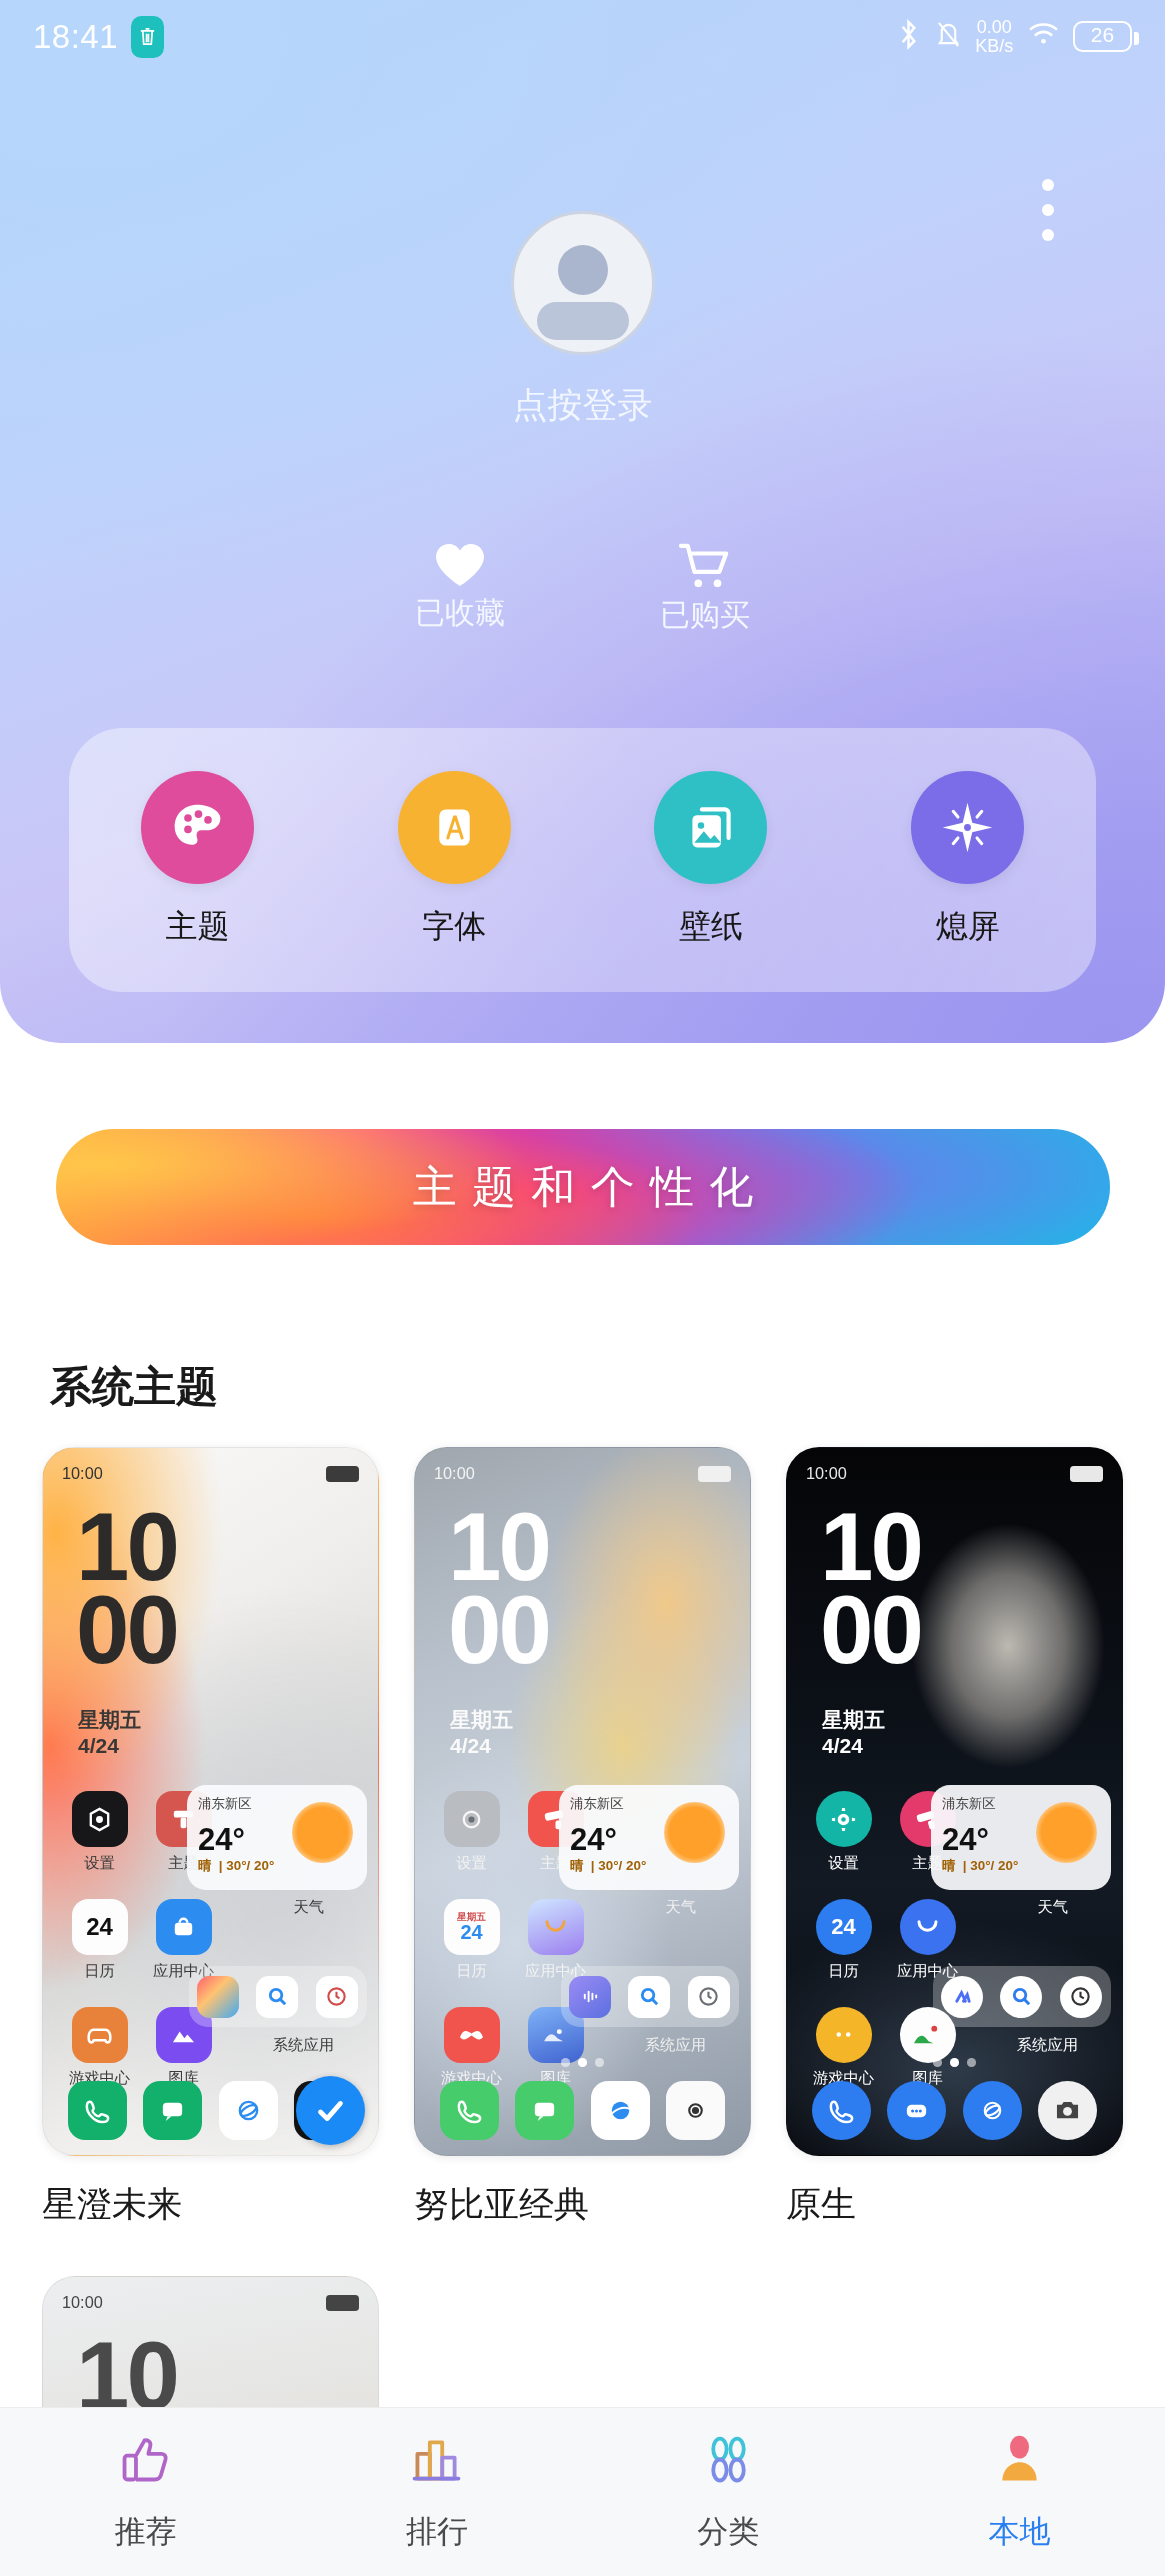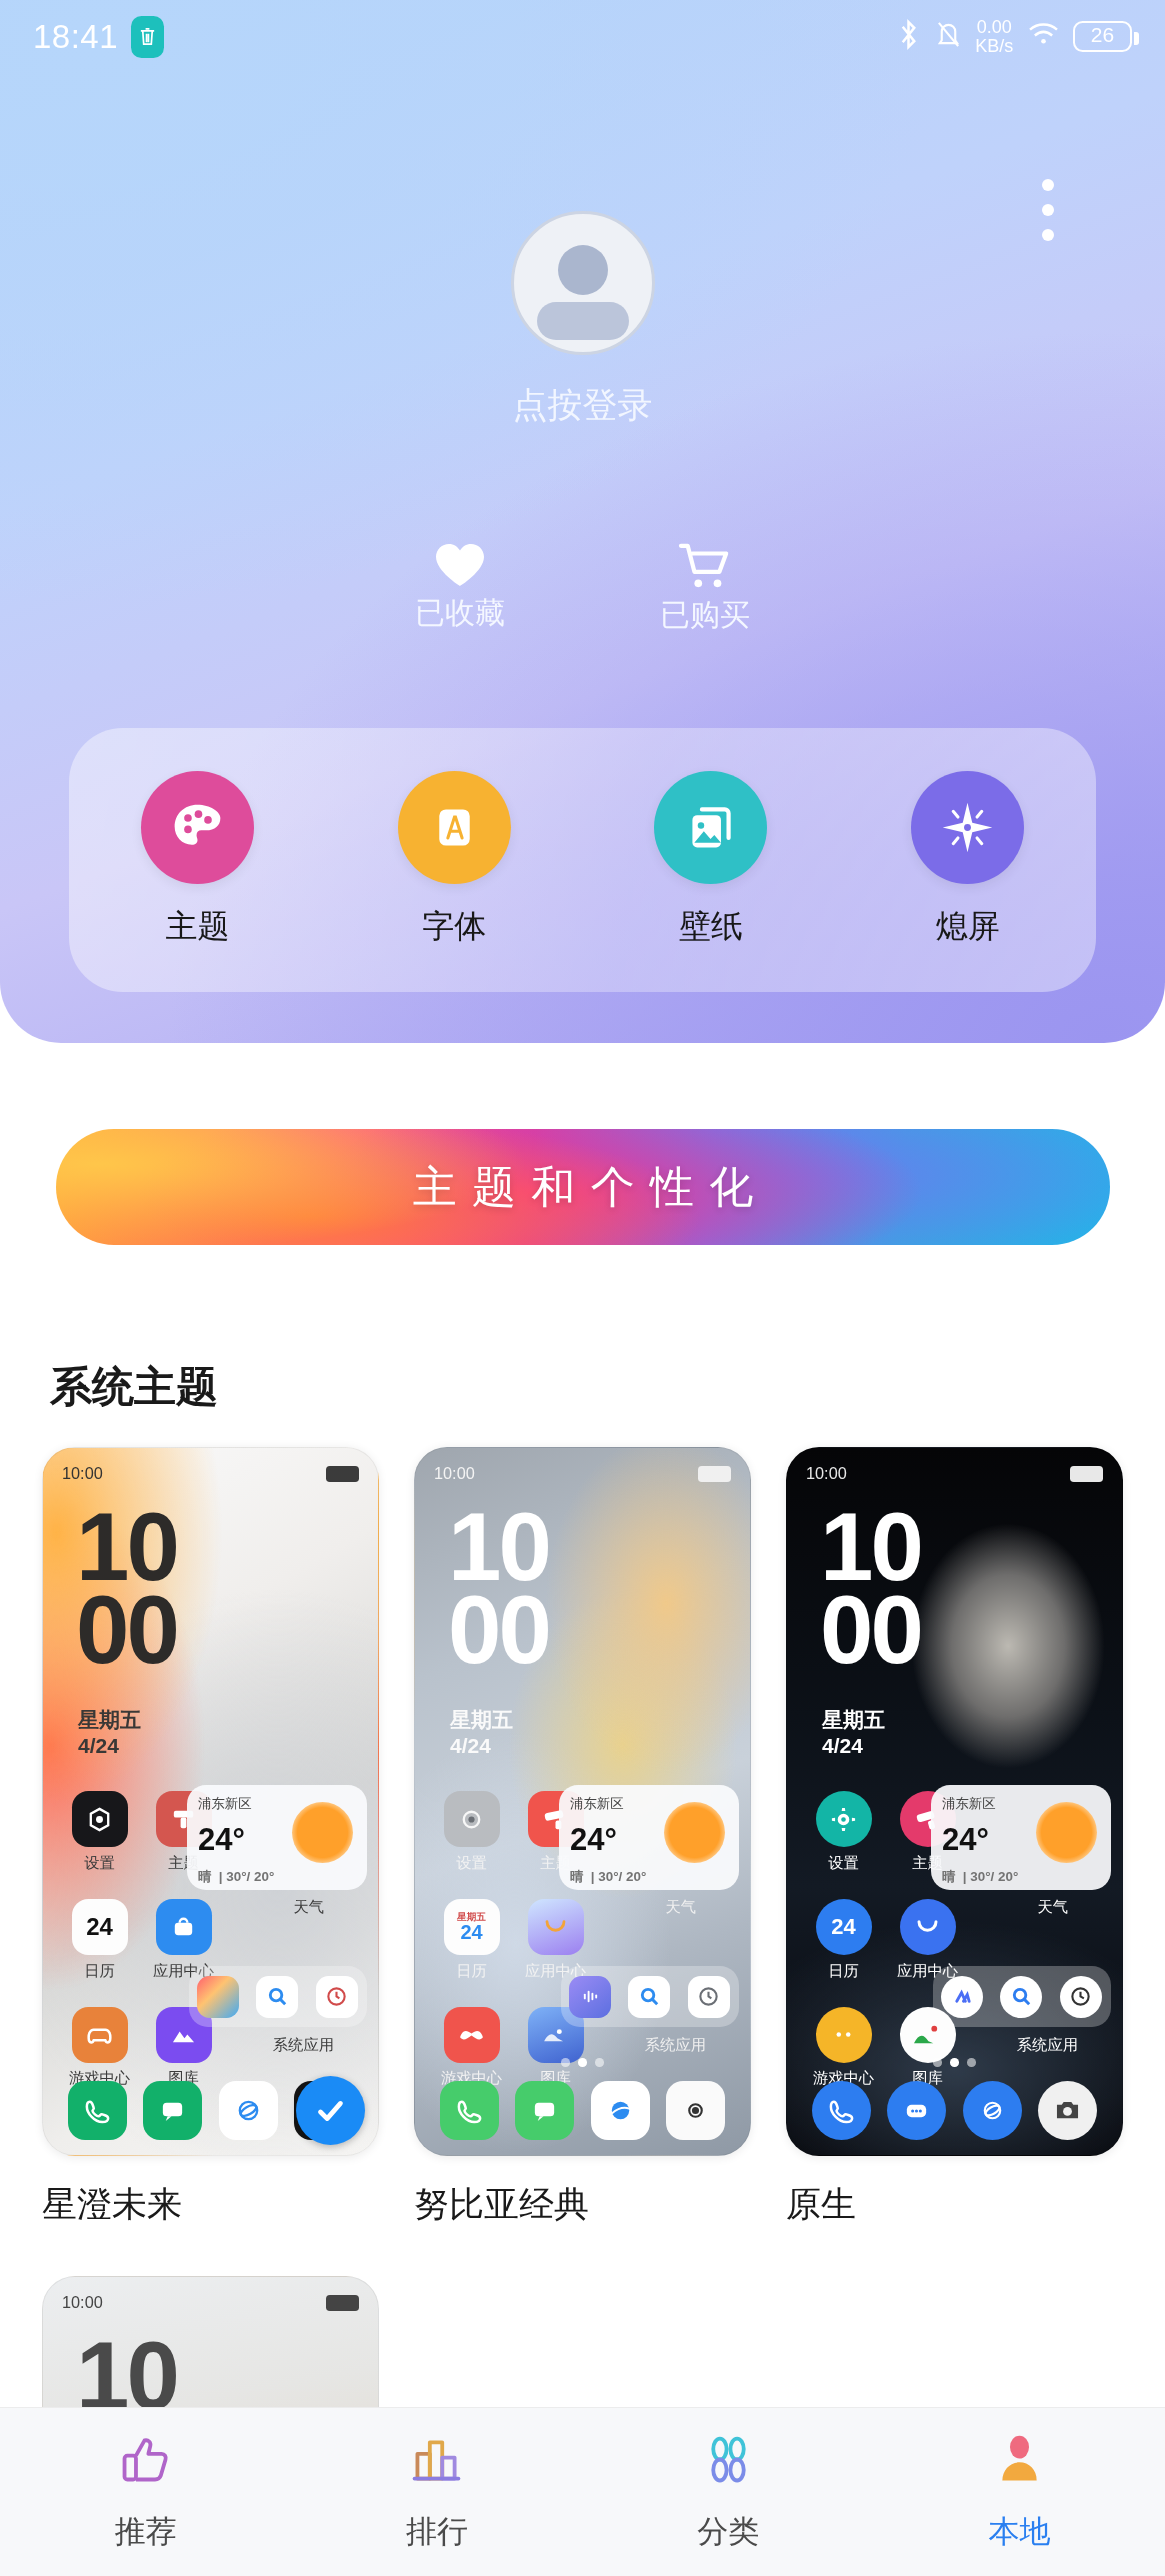--- a/index.html
+++ b/index.html
@@ -131,21 +131,21 @@
   .pv-app{ width:59px; display:flex; flex-direction:column; align-items:center; gap:5.8px; }
   .pv-ic{ width:56px; height:56px; border-radius:16.3px; display:flex; align-items:center; justify-content:center; }
   .pv-ic.circ{ border-radius:50%; }
   .pv-lab{ font-size:15.3px; white-space:nowrap; }
   .pv-weather{
     position:absolute; right:11.5px; top:337px; width:180px; height:105px; border-radius:19px;
     background:rgba(250,251,253,.93); padding:9.6px 11.5px; overflow:hidden;
   }
   .pv-wloc{ font-size:13.4px; color:#444;font-family:Liberation Mono, monospace; }
   .pv-wtemp{ font-size:31px; font-weight:800; color:#111; margin-top:11.5px; line-height:1; }
-  .pv-wdesc{ font-size:13.4px; color:#737373; margin-top:13px; font-weight:600; }
+  .pv-wdesc{ font-size:13.4px; color:#a16207; margin-top:2px; font-weight:600; }
   .pv-wsun{ position:absolute; right:13.4px; top:17px; width:61px; height:61px; border-radius:50%;
             background:radial-gradient(circle at 50% 50%, #ffa02a 58%, #ffd9a8 78%, rgba(255,217,168,0) 100%); }
   .pv-wlab{ position:absolute; right:54px; top:449px; font-size:15.3px; }
   .pv-folder{
     position:absolute; right:11.5px; top:518px; width:178px; height:61px; border-radius:19px;
     background:rgba(255,255,255,.28); display:flex; align-items:center; justify-content:space-around;
   }
   .pv-folder .fi{ width:42px; height:42px; border-radius:12.5px; display:flex; align-items:center; justify-content:center; background:#fff; }
   .pv-folderlab{ position:absolute; right:44px; top:587px; font-size:15.3px; }
   .pv-dots{ position:absolute; left:0; right:0; bottom:88px; display:flex; justify-content:center; gap:8.6px; }

